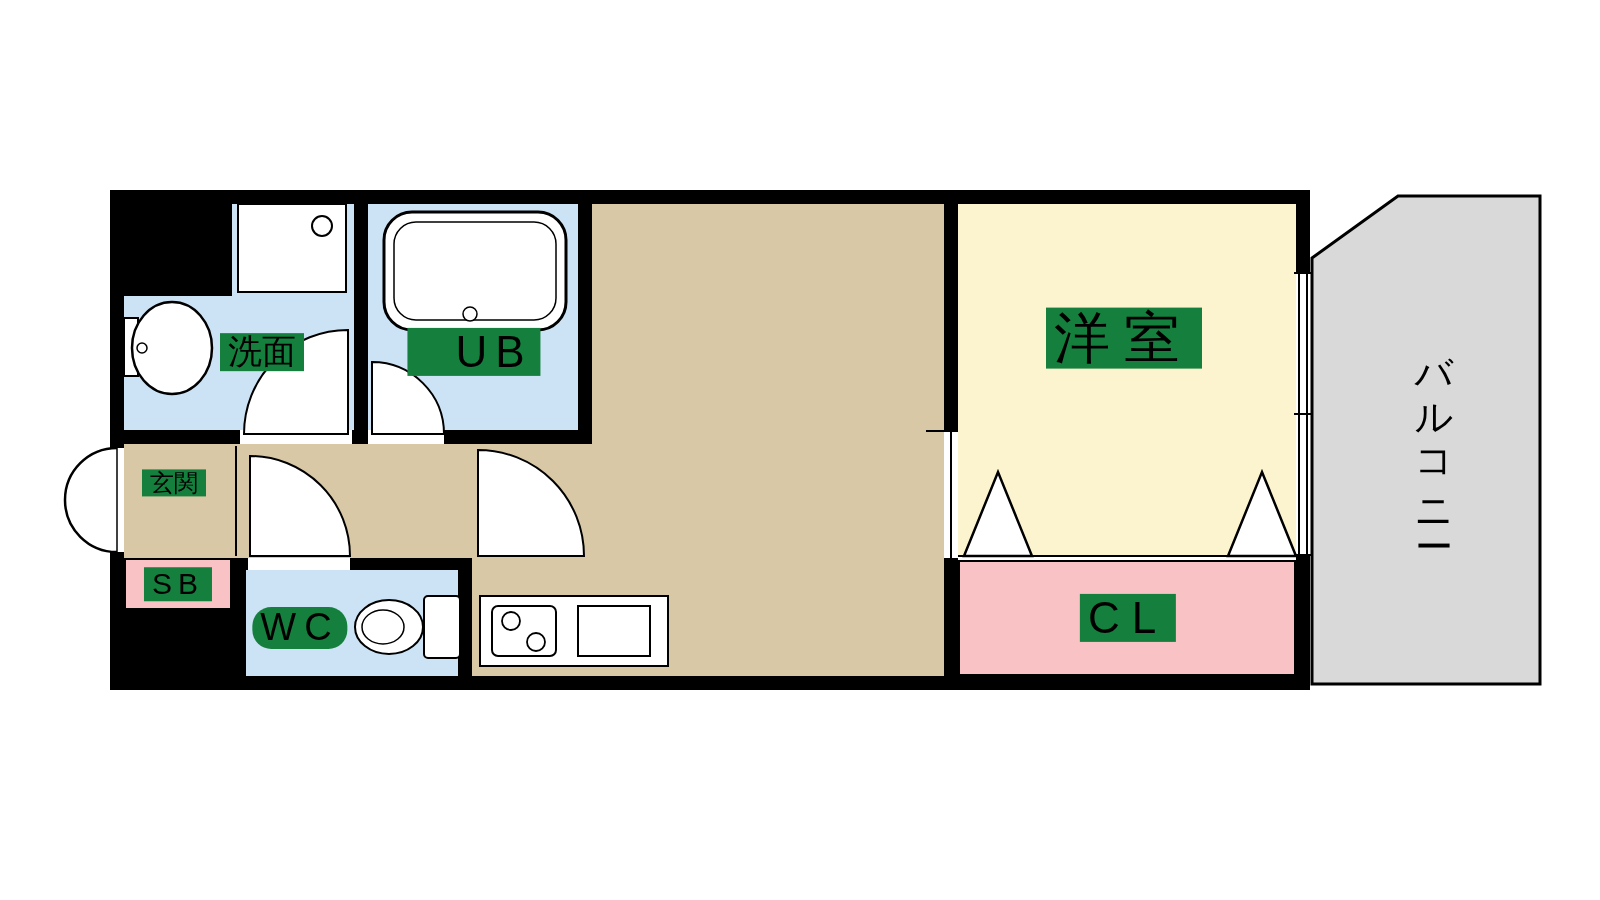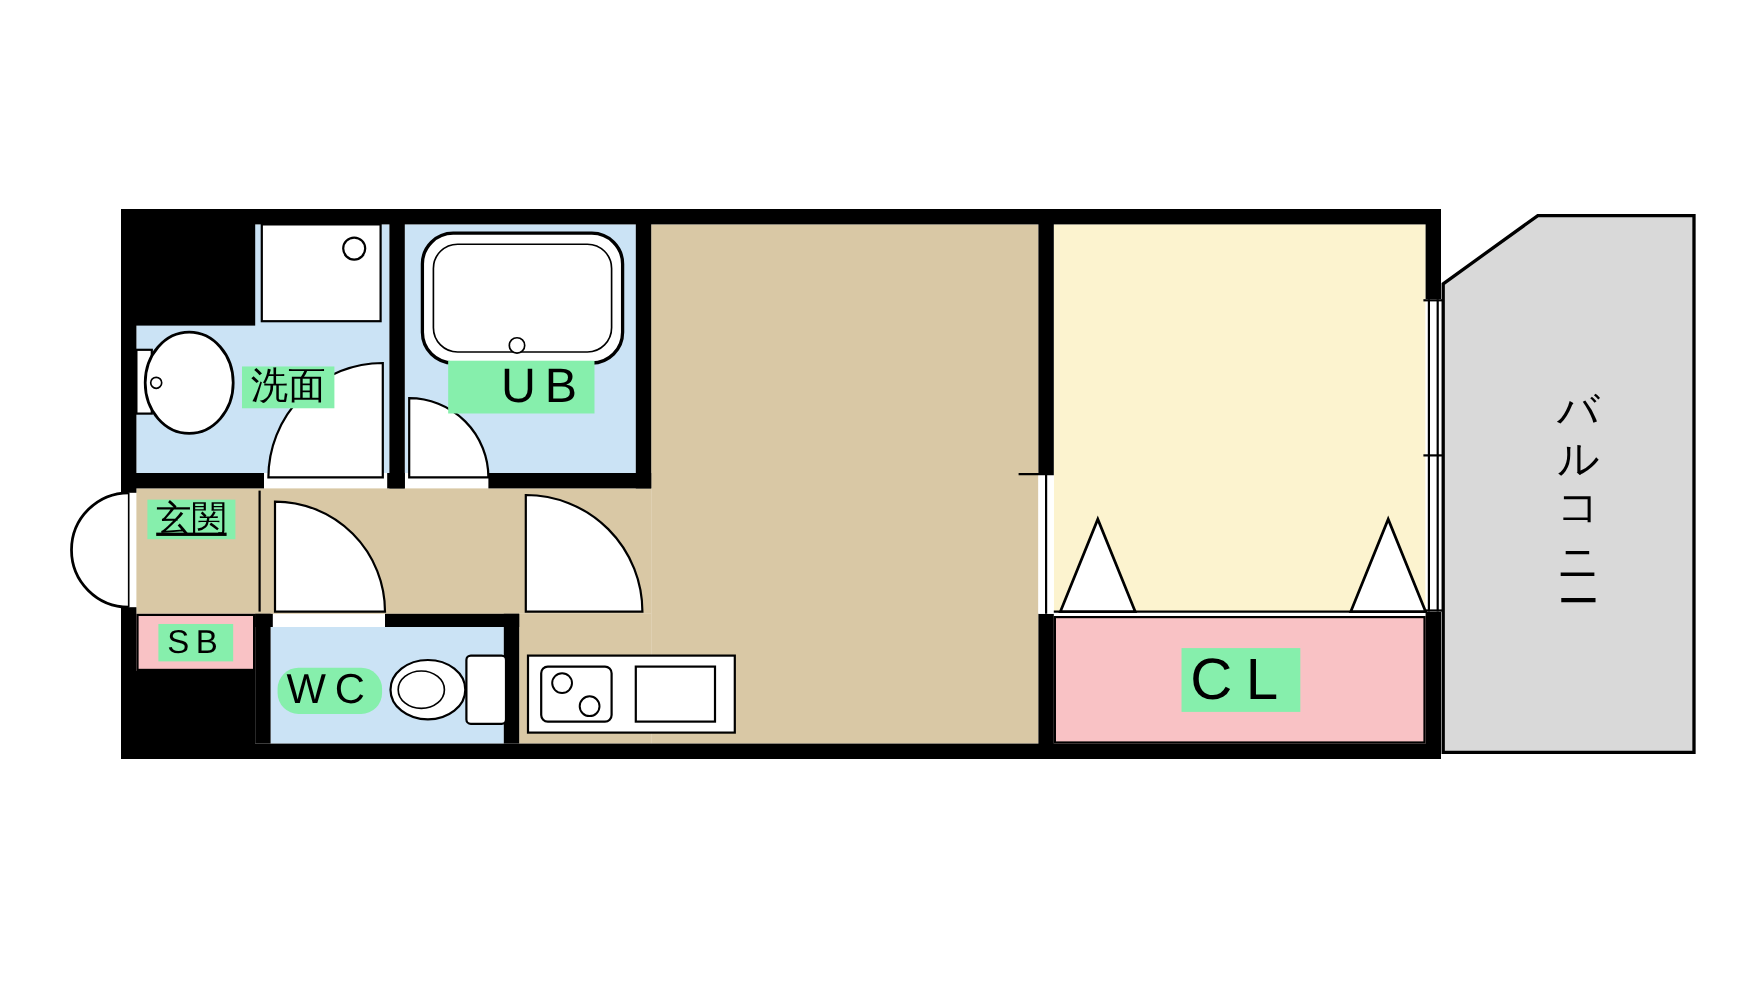--- a/index.html
+++ b/index.html
@@ -7,21 +7,21 @@
         font-family:"Liberation Sans","DejaVu Sans",sans-serif;color:#000;}
   .room{position:absolute;box-sizing:border-box;}
   .wall{position:absolute;background:#000;}
   .floor-washroom{background:#cbe3f5;}
   .floor-ub{background:#cbe3f5;}
   .floor-wc{background:#cbe3f5;}
   .floor-dk{background:#d9c8a5;}
   .floor-western{background:#fcf3cf;}
   .floor-storage{background:#f9c2c5;border:2px solid #000;}
   svg.overlay{position:absolute;left:0;top:0;}
-  .lbl{position:absolute;transform:translate(-50%,-50%);background:#86efac;
+  .lbl{position:absolute;transform:translate(-50%,-50%);background:#15803d;
        padding:1px 8px;white-space:nowrap;line-height:1.05;color:#000;}
   .vlbl{position:absolute;writing-mode:vertical-rl;text-orientation:mixed;
         white-space:nowrap;color:#000;letter-spacing:6px;}
 </style>
 </head>
 <body>
 
 <div class="plan">
 
   <div class="room floor-washroom" style="left:124px;top:204px;width:230px;height:226px;"></div>
@@ -118,19 +118,20 @@
     </g>
     <g>
       <line x1="958" y1="556" x2="1296" y2="556" stroke="#000" stroke-width="2"></line>
       <polygon points="964,556 1032,556 998,472" fill="#fff" stroke="#000" stroke-width="2.5"></polygon>
       <polygon points="1228,556 1296,556 1262,472" fill="#fff" stroke="#000" stroke-width="2.5"></polygon>
     </g>
   </svg>
 
   <div class="lbl" style="left:262px;top:352px;font-size:34px;">洗面</div>
   <div class="lbl" style="left:474px;top:352px;font-size:44px;letter-spacing:8px;padding-left:48px;">UB</div>
-  <div class="lbl" style="left:174px;top:472px;font-size:32px;text-decoration:underline;">玄関</div>
+  <div class="lbl" style="left:1124px;top:338px;font-size:56px;letter-spacing:14px;">洋室</div>
+  <div class="lbl" style="left:174px;top:483px;font-size:24px;">玄関</div>
   <div class="lbl" style="left:178px;top:584px;font-size:30px;letter-spacing:6px;">SB</div>
   <div class="lbl" style="left:300px;top:628px;font-size:38px;letter-spacing:8px;border-radius:19px;">WC</div>
-  <div class="lbl" style="left:1128px;top:618px;font-size:53px;letter-spacing:12px;">CL</div>
+  <div class="lbl" style="left:1128px;top:618px;font-size:44px;letter-spacing:12px;">CL</div>
   <div class="vlbl" style="left:1408px;top:330px;font-size:38px;">バルコニー</div>
 
 </div>
 
 </body></html>

